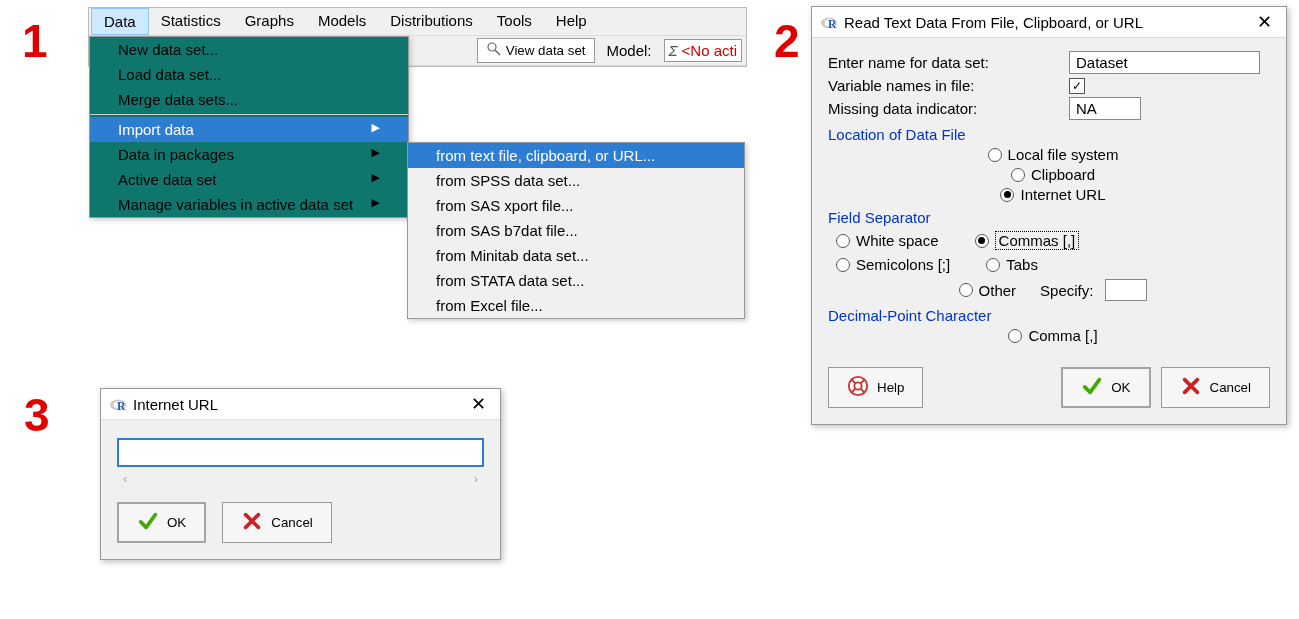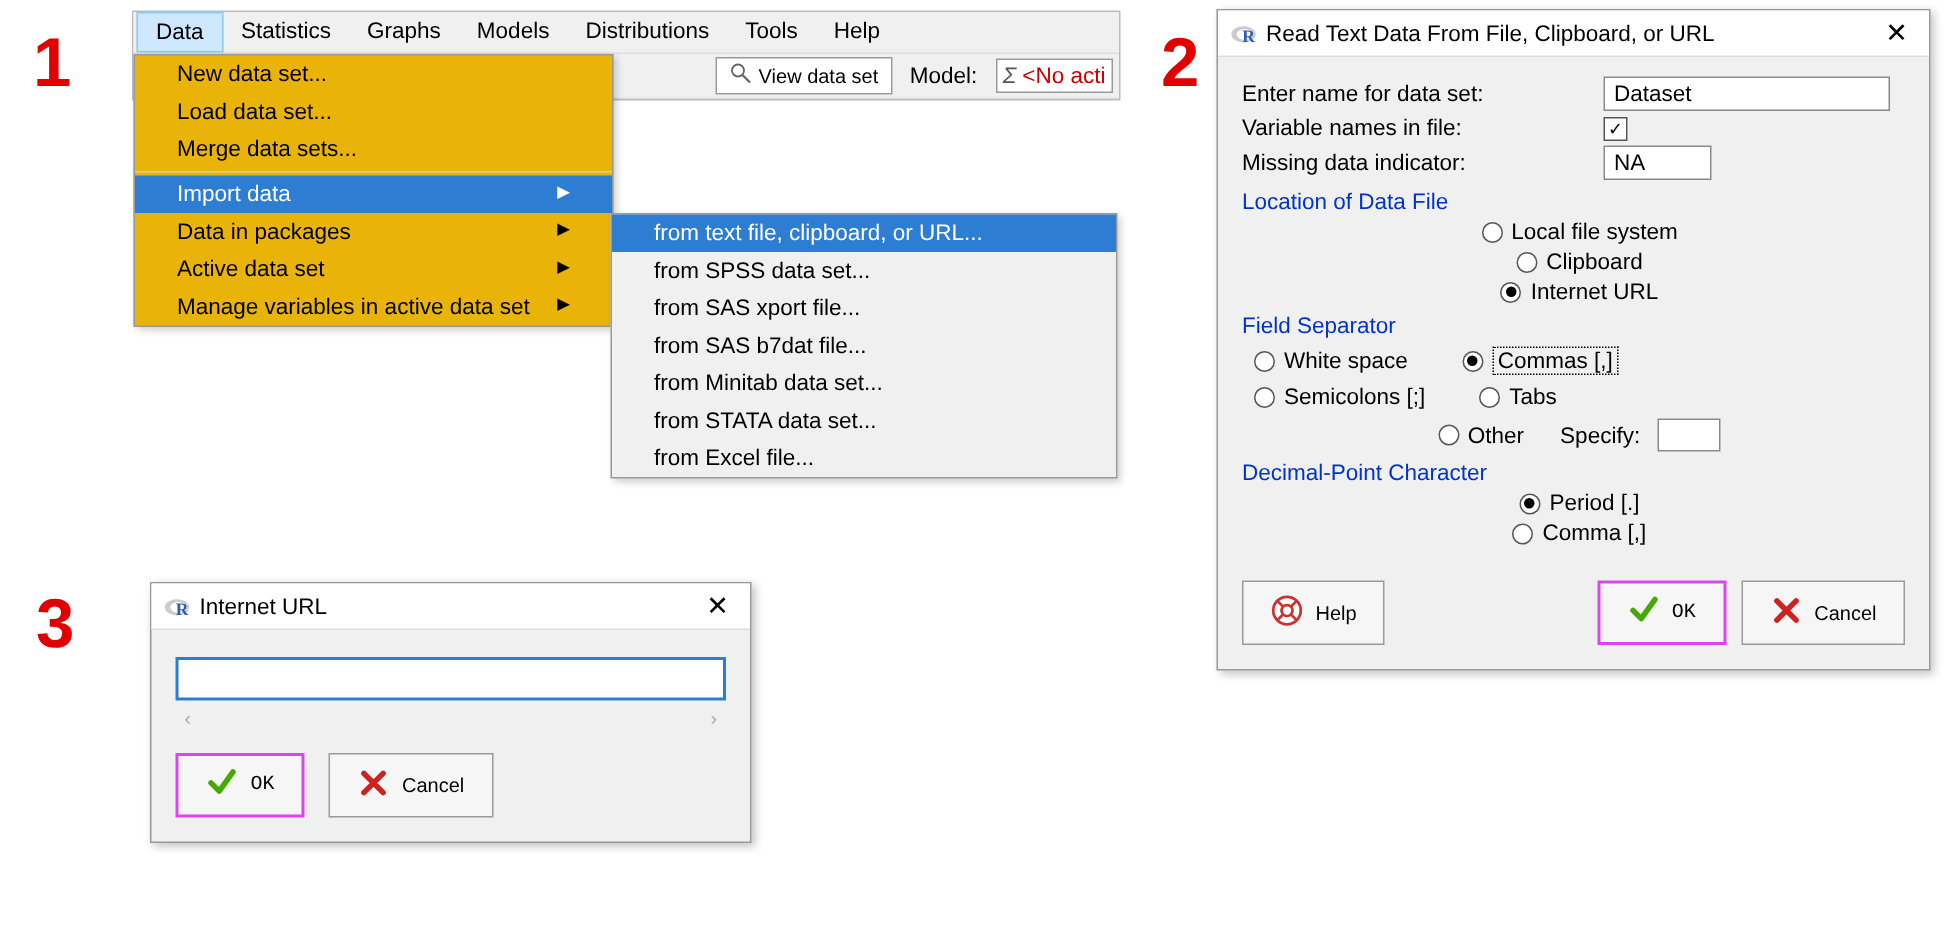--- a/index.html
+++ b/index.html
@@ -72,21 +72,21 @@
       align-items: center;
       gap: 4px;
     }
     .sigma { color: #555; font-style: italic; }
     
     .dropdown {
       position: absolute;
       left: 0;
       top: 28px;
       width: 320px;
-      background: #eab308;
+      background: #0f766e;
       border: 1px solid #999;
       box-shadow: 2px 2px 5px rgba(0,0,0,0.2);
     }
     .dropdown-item {
       padding: 4px 28px;
       cursor: pointer;
       position: relative;
       display: flex;
       justify-content: space-between;
     }
@@ -191,21 +191,21 @@
     .button-row-right { display: flex; gap: 10px; }
     .dlg-button {
       border: 1px solid #999;
       background: #f6f6f6;
       padding: 6px 18px;
       display: inline-flex;
       align-items: center;
       gap: 8px;
       cursor: pointer;
     }
-    .dlg-button.primary { border: 2px solid #d946ef; font-family: Liberation Mono, monospace; }
+    .dlg-button.primary { border: 2px solid #a3a3a3; }
     
     
     .panel3 {
       position: absolute;
       left: 100px;
       top: 388px;
       width: 401px;
       background: #f0f0f0;
       border: 1px solid #999;
       box-shadow: 2px 2px 6px rgba(0,0,0,0.25);
@@ -388,26 +388,20 @@
       </div>
     </div>
     <div class="radio-row">
       <span class="radio"></span>
       <span>Other</span>
       <span style="margin-left:18px">Specify:</span>
       <input class="specify-box" style="">
     </div>
 
     <div class="section-head">Decimal-Point Character</div>
-    <div class="radio-row">
-      <span class="radio">
-          <span class="radio-dot"></span>
-        </span>
-      <span>Period [.]</span>
-    </div>
     <div class="radio-row">
       <span class="radio"></span>
       <span>Comma [,]</span>
     </div>
   </div>
   <div class="button-row">
     <button class="dlg-button">
       <span>
         <svg class="icon" viewBox="0 0 24 24">
             <circle cx="12" cy="12" r="10" fill="#fff" stroke="#c33" stroke-width="2"></circle>

